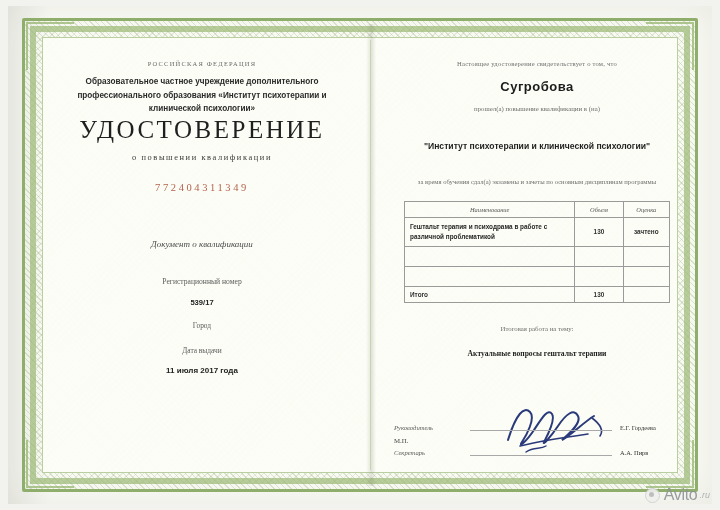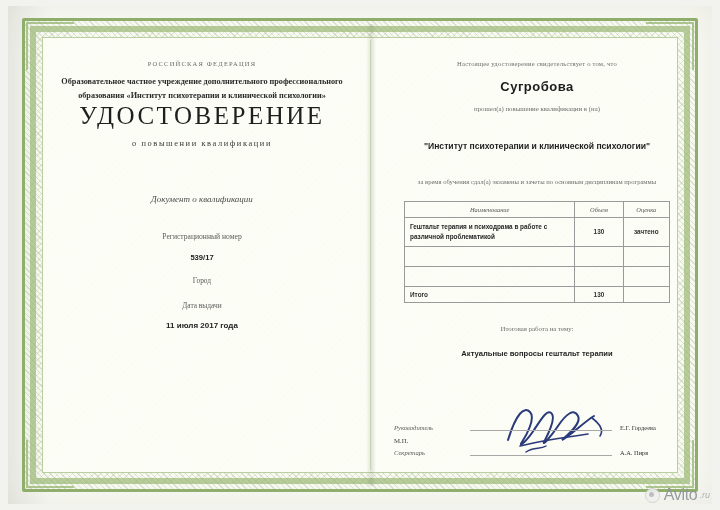--- a/index.html
+++ b/index.html
@@ -115,21 +115,21 @@
     color: #2e2e2e;
   }
   .rf-line {
     font-size: 6.5px;
     letter-spacing: 1.2px;
     color: #6b6b6b;
     margin-top: 12px;
   }
   .org {
     margin-top: 8px;
-    font-family: Liberation Serif, serif;
+    font-family: Liberation Sans, sans-serif;
     font-size: 8.2px;
     font-weight: bold;
     line-height: 1.65;
     color: #2b2b2b;
     padding: 0 8px;
   }
   .title-main {
     font-size: 25px;
     letter-spacing: 2.5px;
     color: #1f1f1f;
@@ -297,21 +297,21 @@
   .col-mark  { width: 38px; }
 
   .r-final-label {
     text-align: center;
     font-size: 6.8px;
     color: #6e6e6e;
     margin-top: 22px;
   }
   .r-final-topic {
     text-align: center;
-    font-family: Liberation Sans, sans-serif;
+    font-family: Liberation Serif, serif;
     font-size: 7.6px;
     font-weight: bold;
     color: #1f1f1f;
     margin-top: 17px;
   }
 
   .sign-block {
     position: absolute;
     left: 6px;
     right: 4px;
@@ -407,20 +407,21 @@
     <div class="corner bl"></div>
     <div class="corner br"></div>
     <div class="gutter"></div>
     <div class="divider-line"></div>
 
     <div class="left">
       <div class="rf-line">РОССИЙСКАЯ ФЕДЕРАЦИЯ</div>
       <div class="org">Образовательное частное учреждение дополнительного профессионального образования «Институт психотерапии и клинической психологии»</div>
       <div class="title-main">УДОСТОВЕРЕНИЕ</div>
       <div class="title-sub">о повышении квалификации</div>
+      <div class="serial">772404311349</div>
       <div class="doc-kind">Документ о квалификации</div>
       <div class="reg-label">Регистрационный номер</div>
       <div class="reg-value">539/17</div>
       <div class="city-label">Город</div>
       <div class="date-label">Дата выдачи</div>
       <div class="date-value">11 июля 2017 года</div>
     </div>
 
     <div class="right">
       <div class="r-intro">Настоящее удостоверение свидетельствует о том, что</div>

